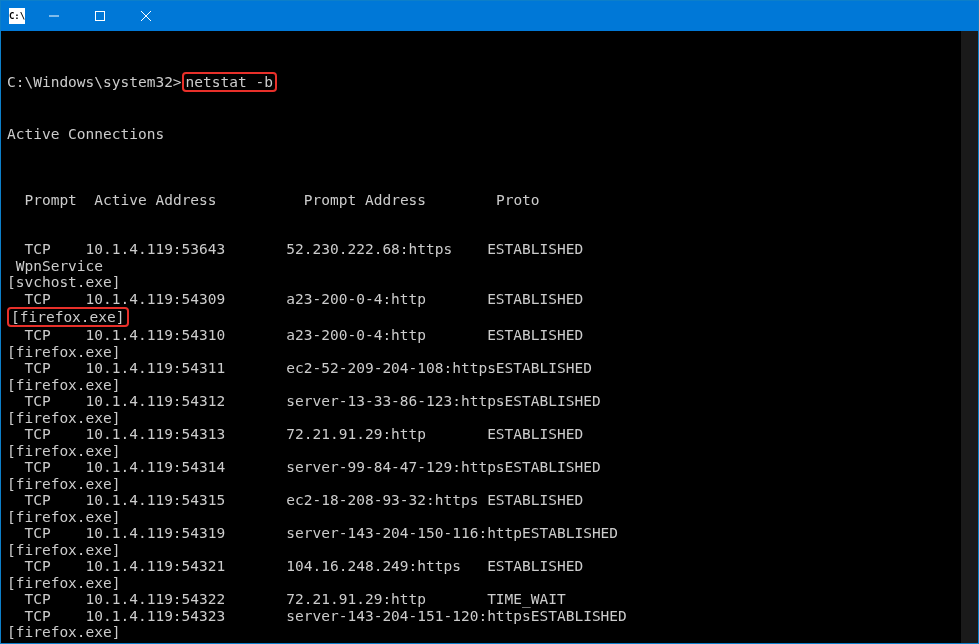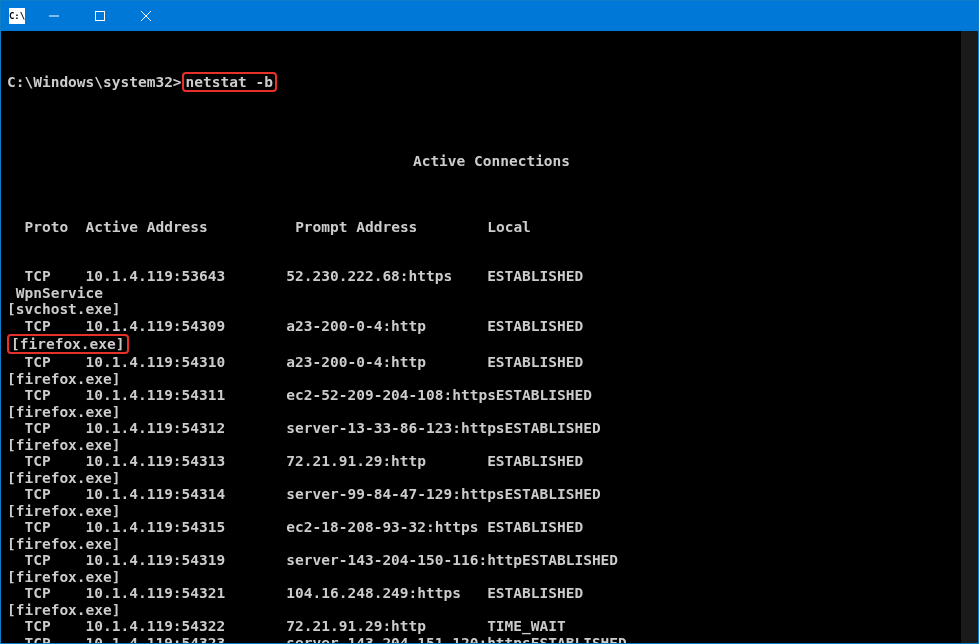--- a/index.html
+++ b/index.html
@@ -52,39 +52,38 @@
     .terminal {
       flex: 1;
       background: #000;
       padding: 8px 2px 2px 6px;
       color: #cccccc;
       font-size: 14.5px;
       line-height: 16.5px;
       white-space: pre;
       overflow: hidden;
       position: relative;
-      font-weight: bold;
     }
     .scrollbar {
       position: absolute;
       right: 0;
       top: 0;
       bottom: 0;
       width: 17px;
       background: #1a1a1a;
     }
     .hl-red {
       border: 2px solid #e8302a;
       border-radius: 4px;
       padding: 0 2px;
       display: inline-block;
       line-height: 16px;
     }
     .prompt-line { margin-bottom: 0; }
-    .active-conn { margin-top: 28px; margin-bottom: 16px; text-align: center; }
+    .active-conn { margin-top: 1px; margin-bottom: 16px; }
     .header-row { margin-bottom: 0; }
     .row { white-space: pre; }
   </style>
 </head>
 <body>
 
 <div class="window">
   <div class="titlebar">
     <span class="titlebar-icon">C:\</span>
     <div class="winbtn">
@@ -101,17 +100,17 @@
       <svg viewBox="0 0 10 10">
           <line x1="0" y1="0" x2="10" y2="10" stroke="#fff" stroke-width="1"></line>
           <line x1="10" y1="0" x2="0" y2="10" stroke="#fff" stroke-width="1"></line>
         </svg>
     </div>
   </div>
 
   <div class="terminal">
     <div class="prompt-line row"><span>C:\Windows\system32&gt;</span><span class="hl-red">netstat -b</span></div>
     <div class="active-conn row">Active Connections</div>
-    <div class="header-row row">  <span>Proto</span>  <span>Active Address</span>          <span>Prompt Address</span>        <span>Local</span></div>
+    <div class="header-row row">  <span>Prompt</span>  <span>Active Address</span>          <span>Prompt Address</span>        <span>Proto</span></div>
     <div id="entries"><div class="row">  TCP    10.1.4.119:53643       52.230.222.68:https    ESTABLISHED</div><div class="row"> WpnService</div><div class="row">[svchost.exe]</div><div class="row">  TCP    10.1.4.119:54309       a23-200-0-4:http       ESTABLISHED</div><div class="row"><span class="hl-red">[firefox.exe]</span></div><div class="row">  TCP    10.1.4.119:54310       a23-200-0-4:http       ESTABLISHED</div><div class="row">[firefox.exe]</div><div class="row">  TCP    10.1.4.119:54311       ec2-52-209-204-108:httpsESTABLISHED</div><div class="row">[firefox.exe]</div><div class="row">  TCP    10.1.4.119:54312       server-13-33-86-123:httpsESTABLISHED</div><div class="row">[firefox.exe]</div><div class="row">  TCP    10.1.4.119:54313       72.21.91.29:http       ESTABLISHED</div><div class="row">[firefox.exe]</div><div class="row">  TCP    10.1.4.119:54314       server-99-84-47-129:httpsESTABLISHED</div><div class="row">[firefox.exe]</div><div class="row">  TCP    10.1.4.119:54315       ec2-18-208-93-32:https ESTABLISHED</div><div class="row">[firefox.exe]</div><div class="row">  TCP    10.1.4.119:54319       server-143-204-150-116:httpESTABLISHED</div><div class="row">[firefox.exe]</div><div class="row">  TCP    10.1.4.119:54321       104.16.248.249:https   ESTABLISHED</div><div class="row">[firefox.exe]</div><div class="row">  TCP    10.1.4.119:54322       72.21.91.29:http       TIME_WAIT</div><div class="row">  TCP    10.1.4.119:54323       server-143-204-151-120:httpsESTABLISHED</div><div class="row">[firefox.exe]</div></div>
     <div class="scrollbar"></div>
   </div>
 </div>
 
 </body></html>

